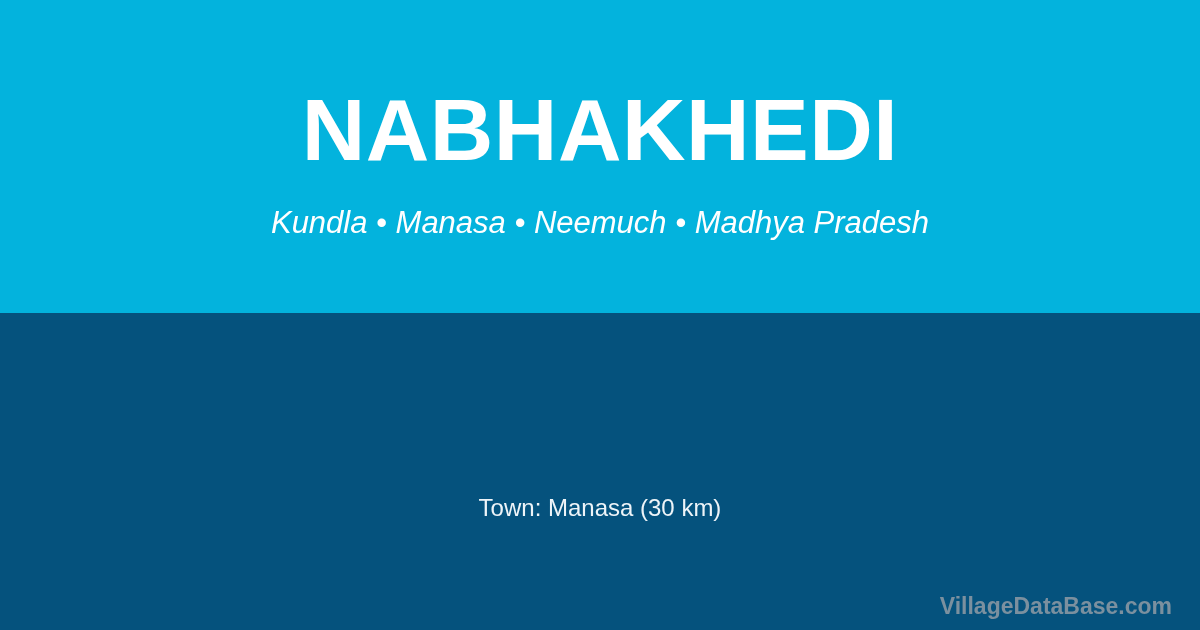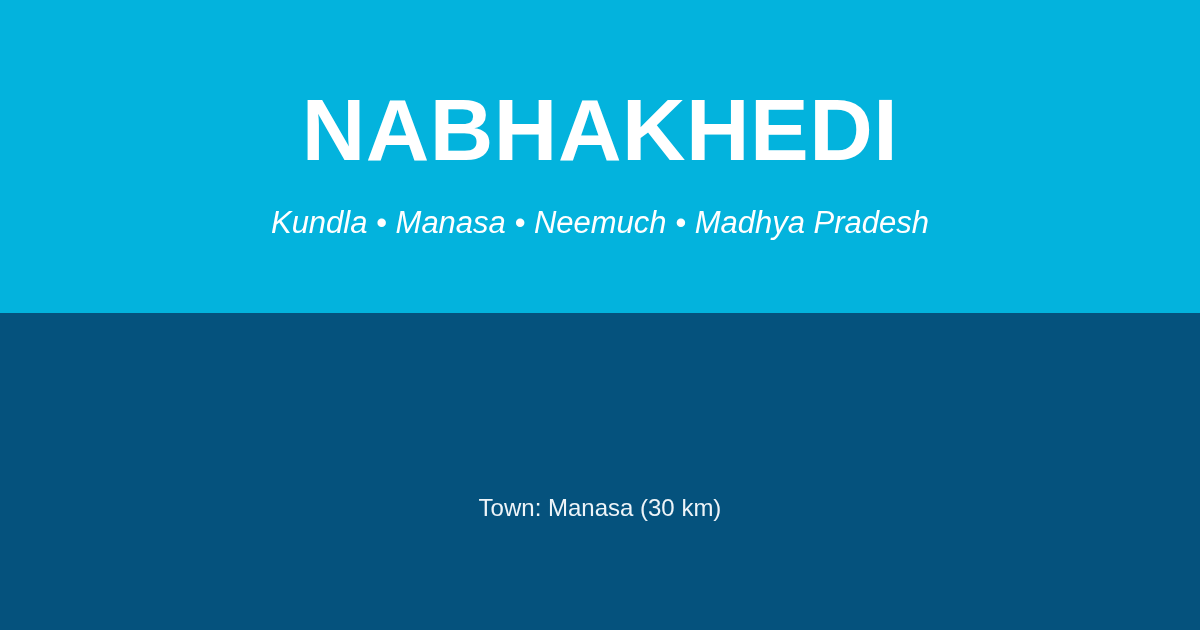--- a/index.html
+++ b/index.html
@@ -106,14 +106,15 @@
 
   <div class="hero">
     <h1 class="village-title">NABHAKHEDI</h1>
     <div class="village-breadcrumb">Kundla • Manasa • Neemuch • Madhya Pradesh</div>
   </div>
 
   <div class="body-panel">
     <div class="nearest-town">Town: Manasa (30 km)</div>
   </div>
 
+  <div class="watermark">VillageDataBase.com</div>
 
 </div>
 
 </body></html>

